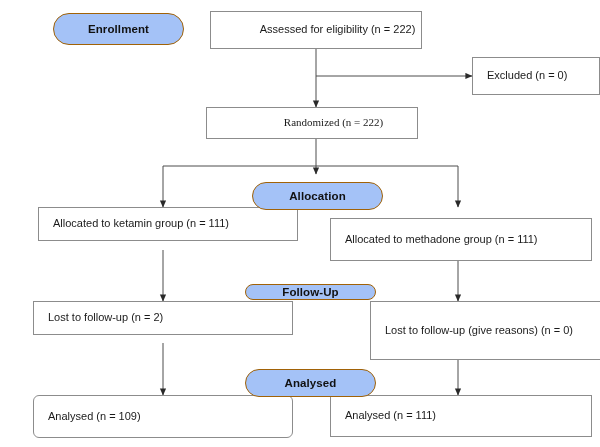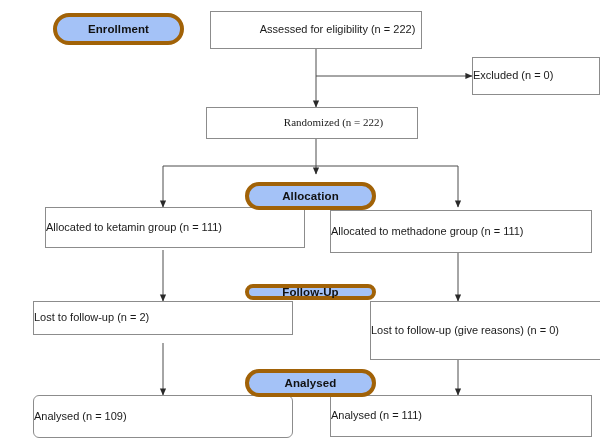--- a/index.html
+++ b/index.html
@@ -38,26 +38,27 @@
     line-height: 1.25;
   }
   .node.center-text {
     justify-content: center;
     text-align: center;
     padding-left: 43px;
   }
   .node.left-text {
     justify-content: flex-start;
     text-align: center;
+    padding-left: 14px;
   }
   .pill {
     position: absolute;
     box-sizing: border-box;
     background: #a4c2f7;
-    border: 4px solid #a16207;
+    border: 1px solid #a16207;
     border-radius: 16px;
     display: flex;
     align-items: center;
     justify-content: center;
     color: #111111;
     font-size: 11.5px;
     font-weight: bold;
     letter-spacing: 0.1px;
     z-index: 3;
   }
@@ -87,35 +88,35 @@
 
     <line x1="163" y1="250" x2="163" y2="301" stroke="#4d4d4d" stroke-width="1" marker-end="url(#arrowhead)"></line>
     <line x1="458" y1="250" x2="458" y2="301" stroke="#4d4d4d" stroke-width="1" marker-end="url(#arrowhead)"></line>
 
     <line x1="163" y1="343" x2="163" y2="395" stroke="#4d4d4d" stroke-width="1" marker-end="url(#arrowhead)"></line>
     <line x1="458" y1="343" x2="458" y2="395" stroke="#4d4d4d" stroke-width="1" marker-end="url(#arrowhead)"></line>
   </svg>
 
   <div class="pill" style="left:53px; top:13px; width:131px; height:32px;">Enrollment</div>
 
-  <div class="pill" style="left:245px; top:182px; width:131px; height:28px;">Allocation</div>
+  <div class="pill" style="left:252px; top:182px; width:131px; height:28px;">Allocation</div>
 
   <div class="pill" style="left:245px; top:284px; width:131px; height:16px;">Follow-Up</div>
 
   <div class="pill" style="left:245px; top:369px; width:131px; height:28px;">Analysed</div>
 
   <div class="node center-text" style="left:210px; top:11px; width:212px; height:38px;">Assessed for eligibility (n = 222)</div>
 
   <div class="node left-text" style="left:472px; top:57px; width:128px; height:38px;">Excluded (n = 0)</div>
 
   <div class="node center-text" style="left:206px; top:107px; width:212px; height:32px;font-family:Liberation Serif, serif;">Randomized (n = 222)</div>
 
-  <div class="node left-text" style="left:45px; top:207px; width:260px; height:41px;">Allocated to ketamin group (n = 111)</div>
+  <div class="node left-text" style="left:38px; top:207px; width:260px; height:34px;">Allocated to ketamin group (n = 111)</div>
 
-  <div class="node left-text" style="left:330px; top:210px; width:262px; height:43px;">Allocated to methadone group (n = 111)</div>
+  <div class="node left-text" style="left:330px; top:218px; width:262px; height:43px;">Allocated to methadone group (n = 111)</div>
 
   <div class="node left-text" style="left:33px; top:301px; width:260px; height:34px;">Lost to follow-up (n = 2)</div>
 
   <div class="node left-text" style="left:330px; top:301px; width:262px; height:59px;margin-left:40px;">Lost to follow-up (give reasons) (n = 0)</div>
 
   <div class="node left-text" style="left:33px; top:395px; width:260px; height:43px;border-radius:6px;">Analysed (n = 109)</div>
 
   <div class="node left-text" style="left:330px; top:395px; width:262px; height:42px;">Analysed (n = 111)</div>
 
 </div>

